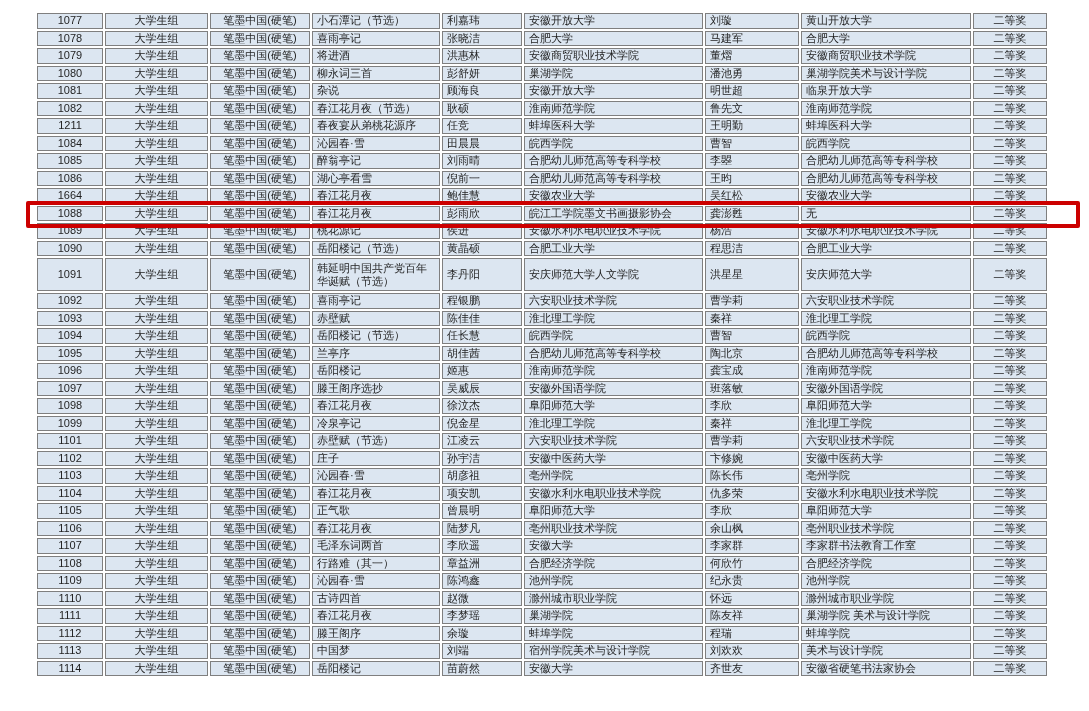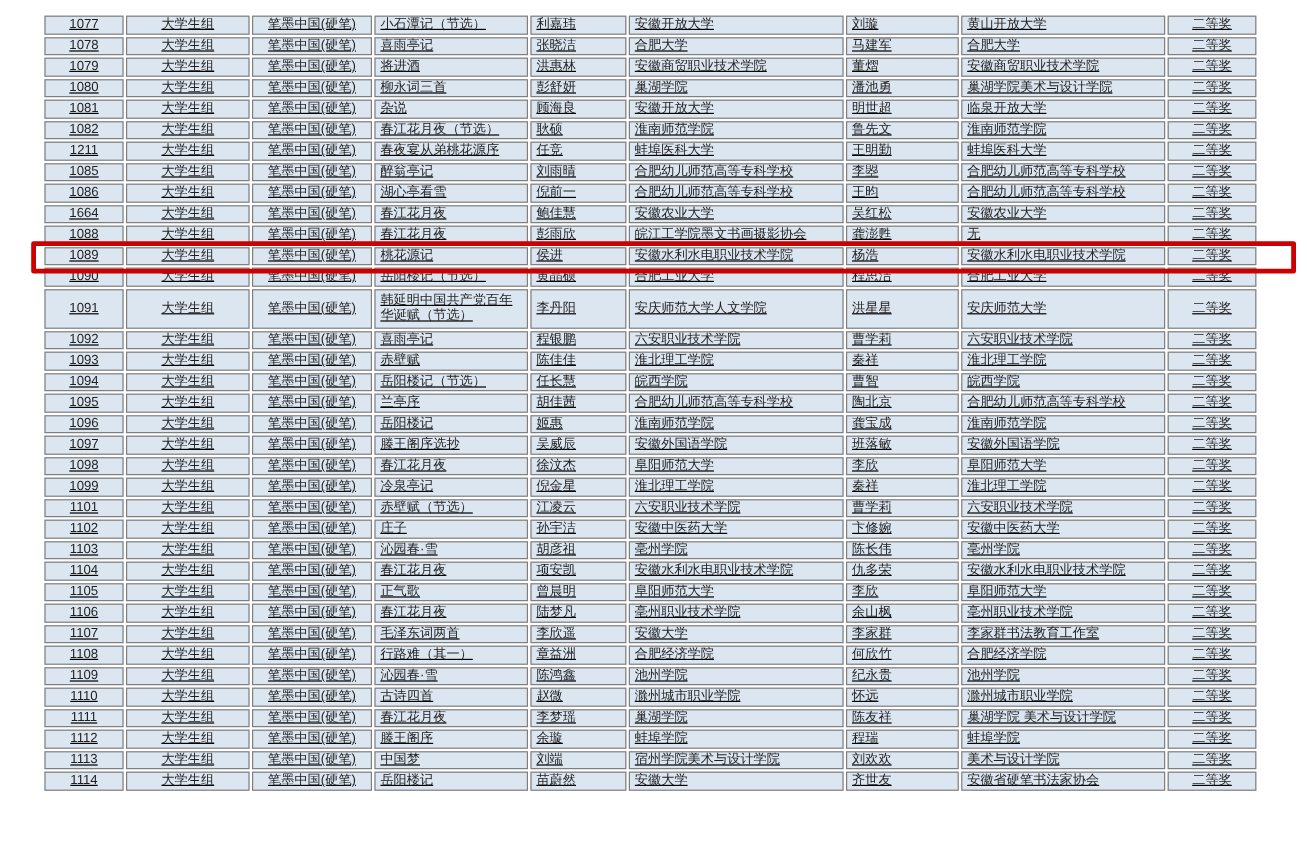--- a/index.html
+++ b/index.html
@@ -9,21 +9,20 @@
     width: 1089px;
     height: 711px;
     font-family: "Liberation Sans", "DejaVu Sans", sans-serif;
     position: relative;
     overflow: hidden;
   }
   .table-wrap {
     position: absolute;
     left: 35px;
     top: 11px;
-    text-decoration: underline;
   }
   table.awards {
     border-collapse: separate;
     border-spacing: 2px;
     table-layout: fixed;
   }
   table.awards td {
     box-sizing: border-box;
     background: #dce6f1;
     border: 1px solid #7f7f7f;
@@ -153,20 +152,31 @@
           <td>大学生组</td>
           <td>笔墨中国(硬笔)</td>
           <td>春夜宴从弟桃花源序</td>
           <td>任竞</td>
           <td>蚌埠医科大学</td>
           <td>王明勤</td>
           <td>蚌埠医科大学</td>
           <td>二等奖</td>
         </tr>
         <tr>
+          <td>1084</td>
+          <td>大学生组</td>
+          <td>笔墨中国(硬笔)</td>
+          <td>沁园春·雪</td>
+          <td>田晨晨</td>
+          <td>皖西学院</td>
+          <td>曹智</td>
+          <td>皖西学院</td>
+          <td>二等奖</td>
+        </tr>
+        <tr>
           <td>1085</td>
           <td>大学生组</td>
           <td>笔墨中国(硬笔)</td>
           <td>醉翁亭记</td>
           <td>刘雨晴</td>
           <td>合肥幼儿师范高等专科学校</td>
           <td>李曌</td>
           <td>合肥幼儿师范高等专科学校</td>
           <td>二等奖</td>
         </tr>

